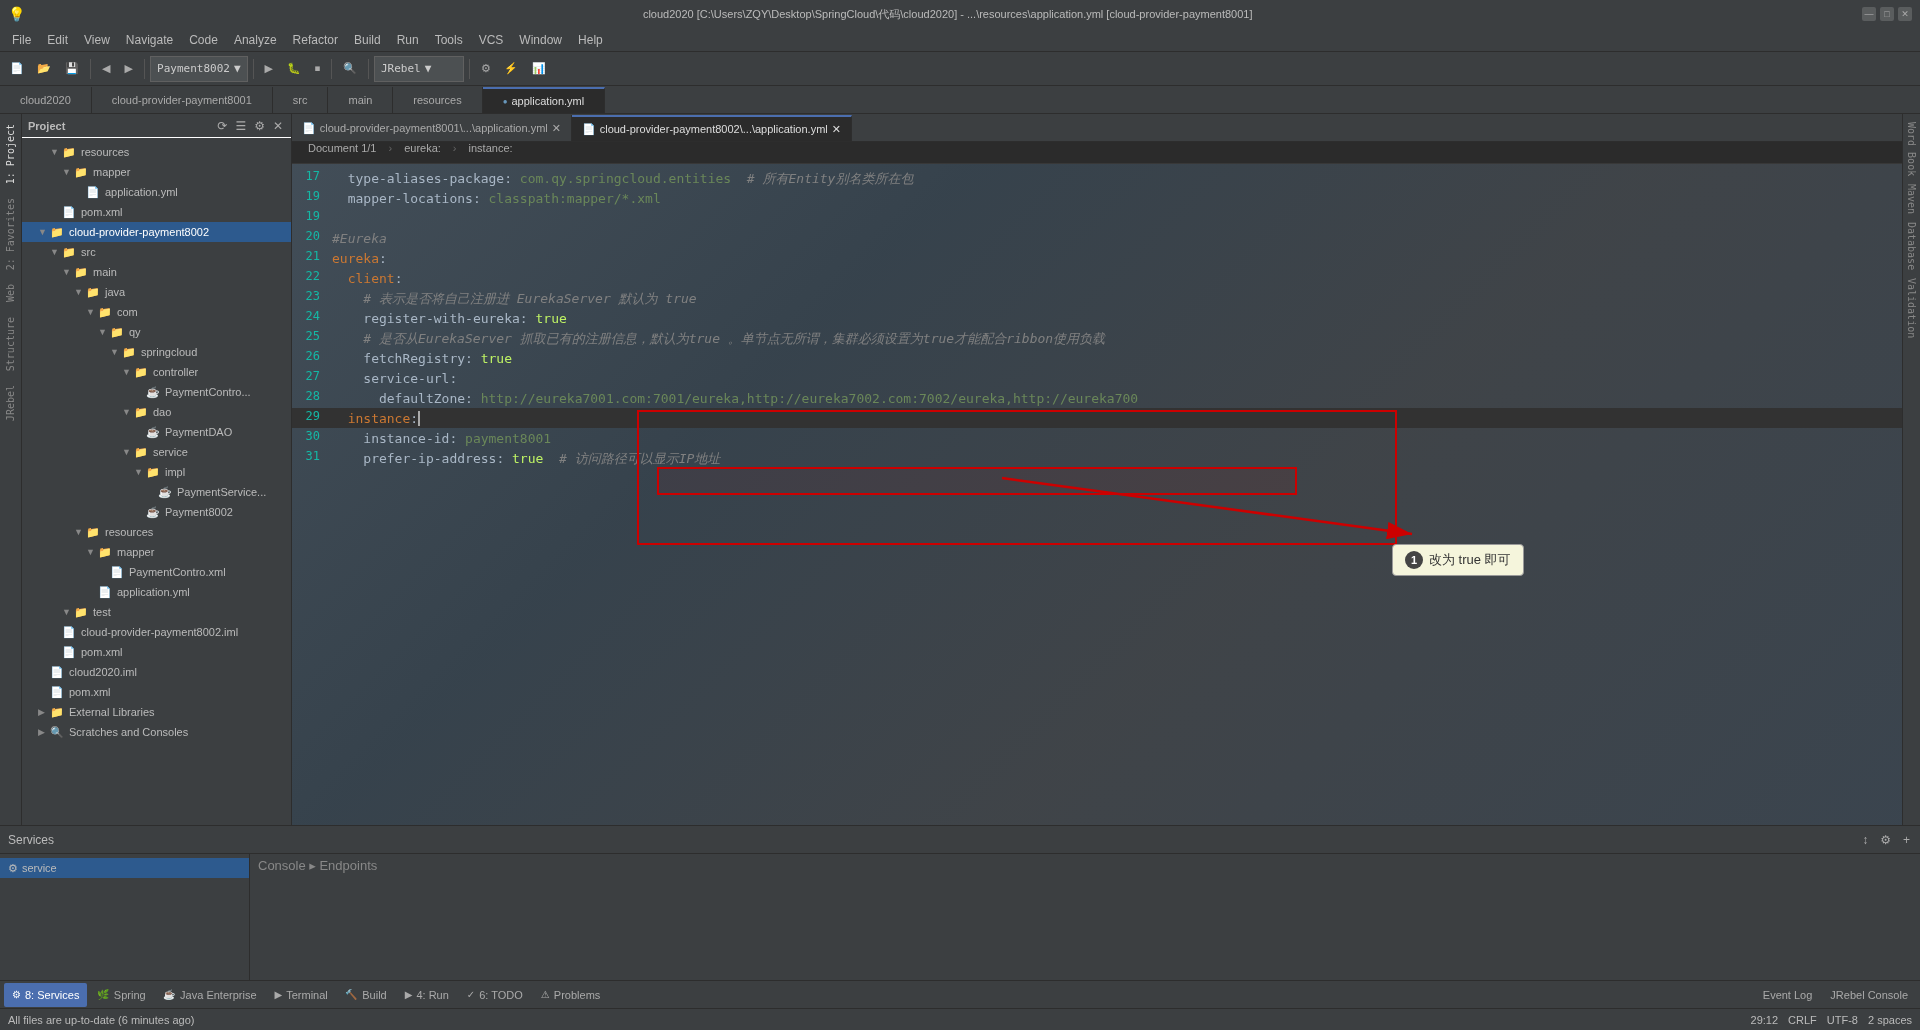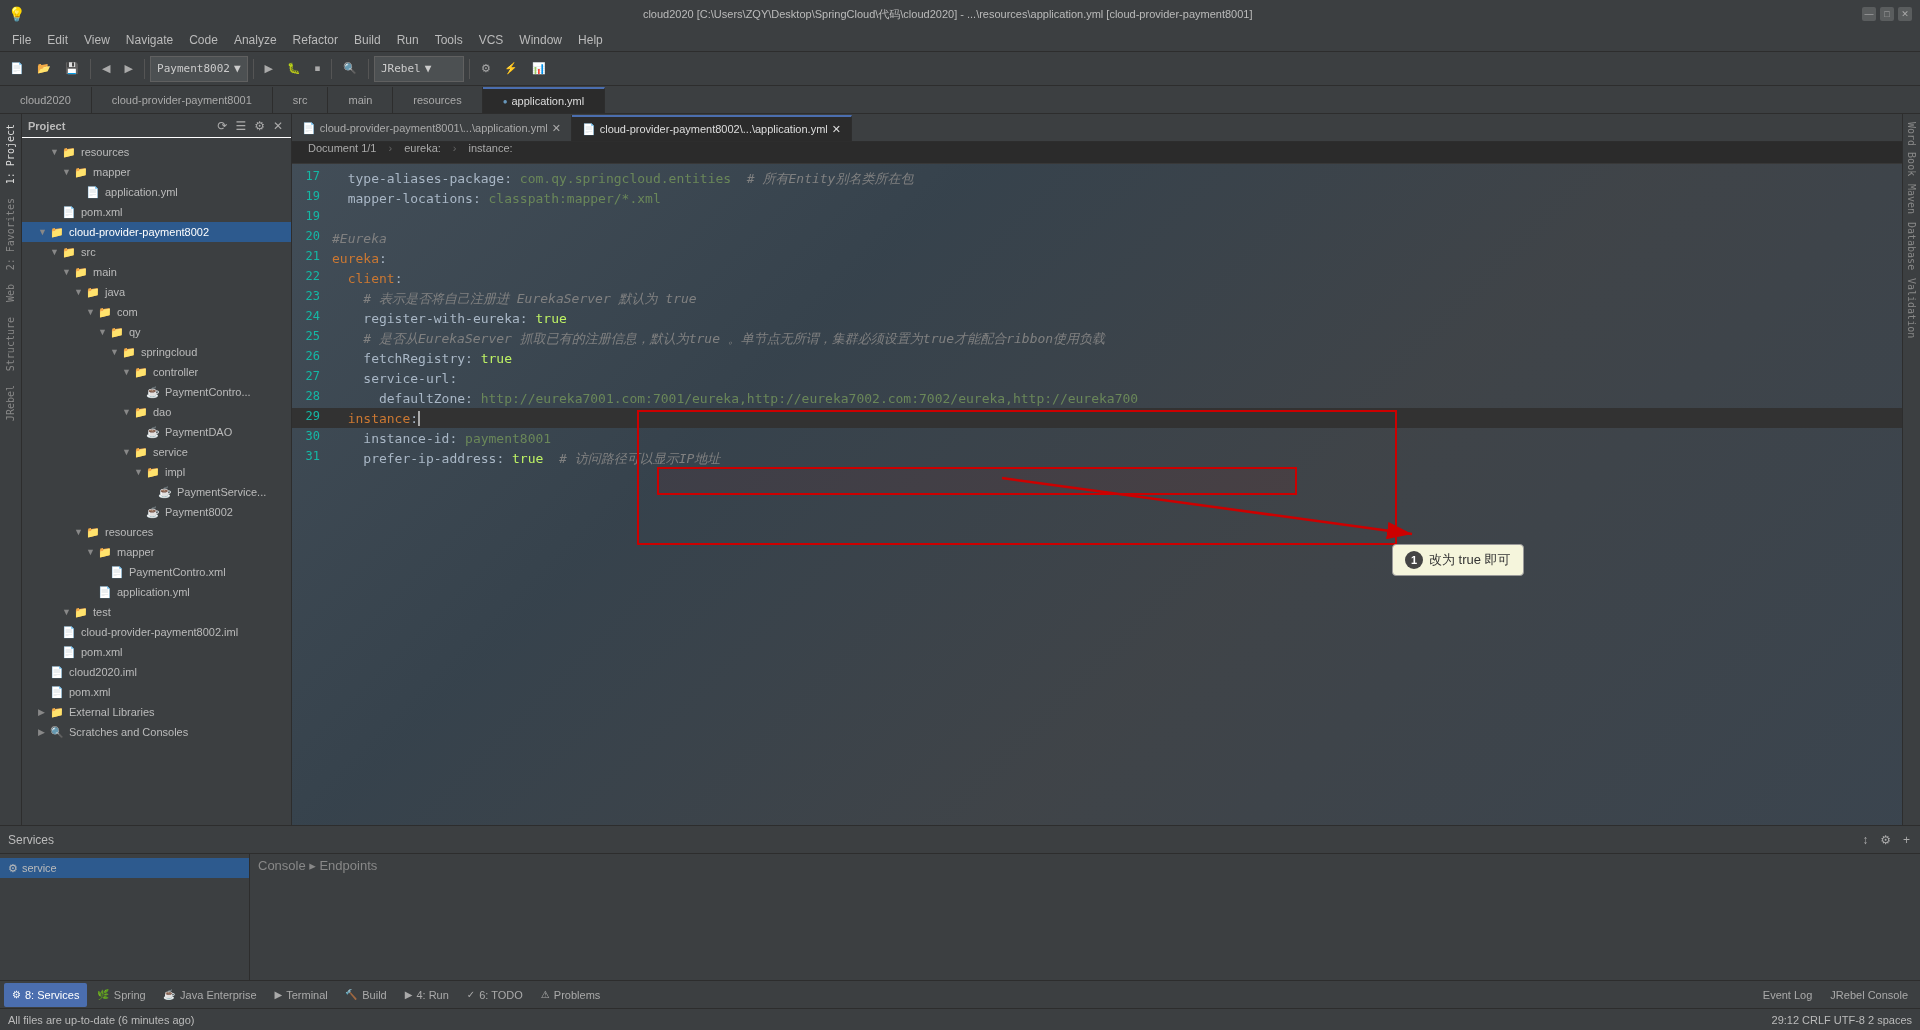--- a/index.html
+++ b/index.html
@@ -210,21 +210,21 @@
       display: flex;
       align-items: center;
       padding: 0 8px;
       font-size: 11px;
       color: #bbbbbb;
       font-family: Arial, sans-serif;
       border-top: 1px solid #2d2d2d;
       gap: 8px;
     }
     .status-left { flex: 1; }
-    .status-right { display: flex; gap: 3px; }
+    .status-right { display: flex; gap: 10px; }
 
     
     #bottom-bar {
       height: 28px;
       background: #3c3f41;
       display: flex;
       align-items: center;
       padding: 0 4px;
       gap: 2px;
       border-top: 1px solid #2d2d2d;

